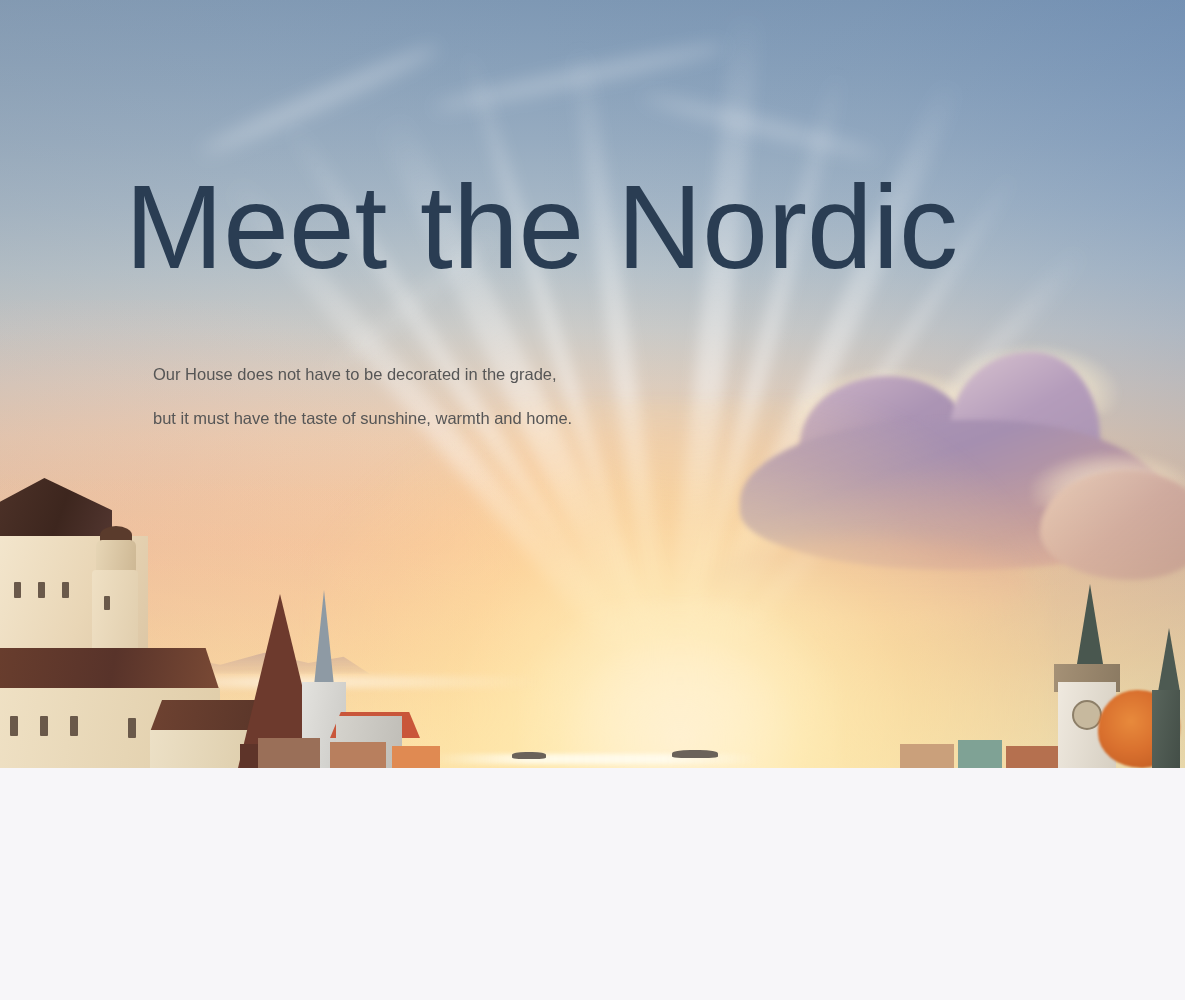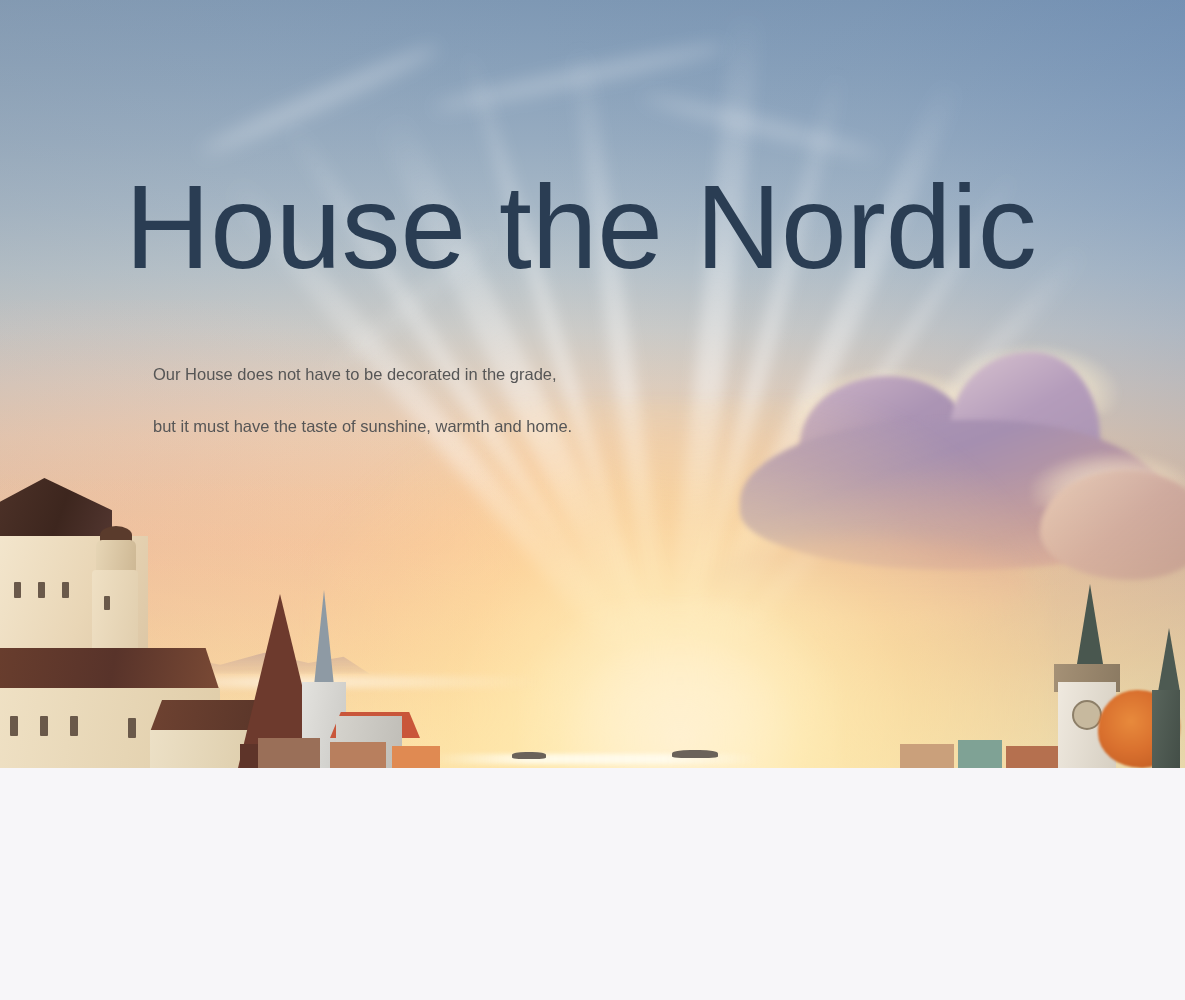--- a/index.html
+++ b/index.html
@@ -288,21 +288,21 @@
   .headline{
     position:absolute;left:125px;top:168px;
     font-size:118px;line-height:1.0;font-weight:400;
     color:#2a3d53;letter-spacing:0px;white-space:nowrap;
   }
   .body-block{position:absolute;left:153px;top:364px;width:640px;}
   .bline{
     color:#565656;font-size:16.5px;line-height:1.22;margin:0 0 0 0;
   }
   .bline.l1{margin-bottom:22px;}
-  .bline.l2{margin-bottom:32px;}
+  .bline.l2{margin-bottom:24px;}
   .bline.l3{margin-bottom:12px;}
 
   
   .bottom{
     position:absolute;left:0;top:768px;width:1185px;height:232px;
     background:#f7f6f9;
   }
   .bottom-head{
     position:absolute;left:344px;top:45px;width:700px;
     font-size:38px;line-height:1.22;color:#6b6b6b;font-weight:400;
@@ -409,21 +409,21 @@
         <div class="tbl" style="left:258px;width:62px;height:30px;background:#9a6f58;"></div>
         <div class="tbl" style="left:330px;width:56px;height:26px;background:#b87f5e;"></div>
         <div class="tbl" style="left:392px;width:48px;height:22px;background:#e08a52;"></div>
         <div class="tbl" style="left:900px;width:54px;height:24px;background:#caa07b;"></div>
         <div class="tbl" style="left:958px;width:44px;height:28px;background:#7fa295;"></div>
         <div class="tbl" style="left:1006px;width:52px;height:22px;background:#b5704f;"></div>
       </div>
     </div>
 
     <div class="hero-text">
-      <div class="headline">House the Nordic</div>
+      <div class="headline">Meet the Nordic</div>
       <div class="body-block">
         <p class="bline l2">Our House does not have to be decorated in the grade,</p>
         <p class="bline l3">but it must have the taste of sunshine, warmth and home.</p>
       </div>
     </div>
   </div>
 
   <div class="bottom">
   </div>
 

